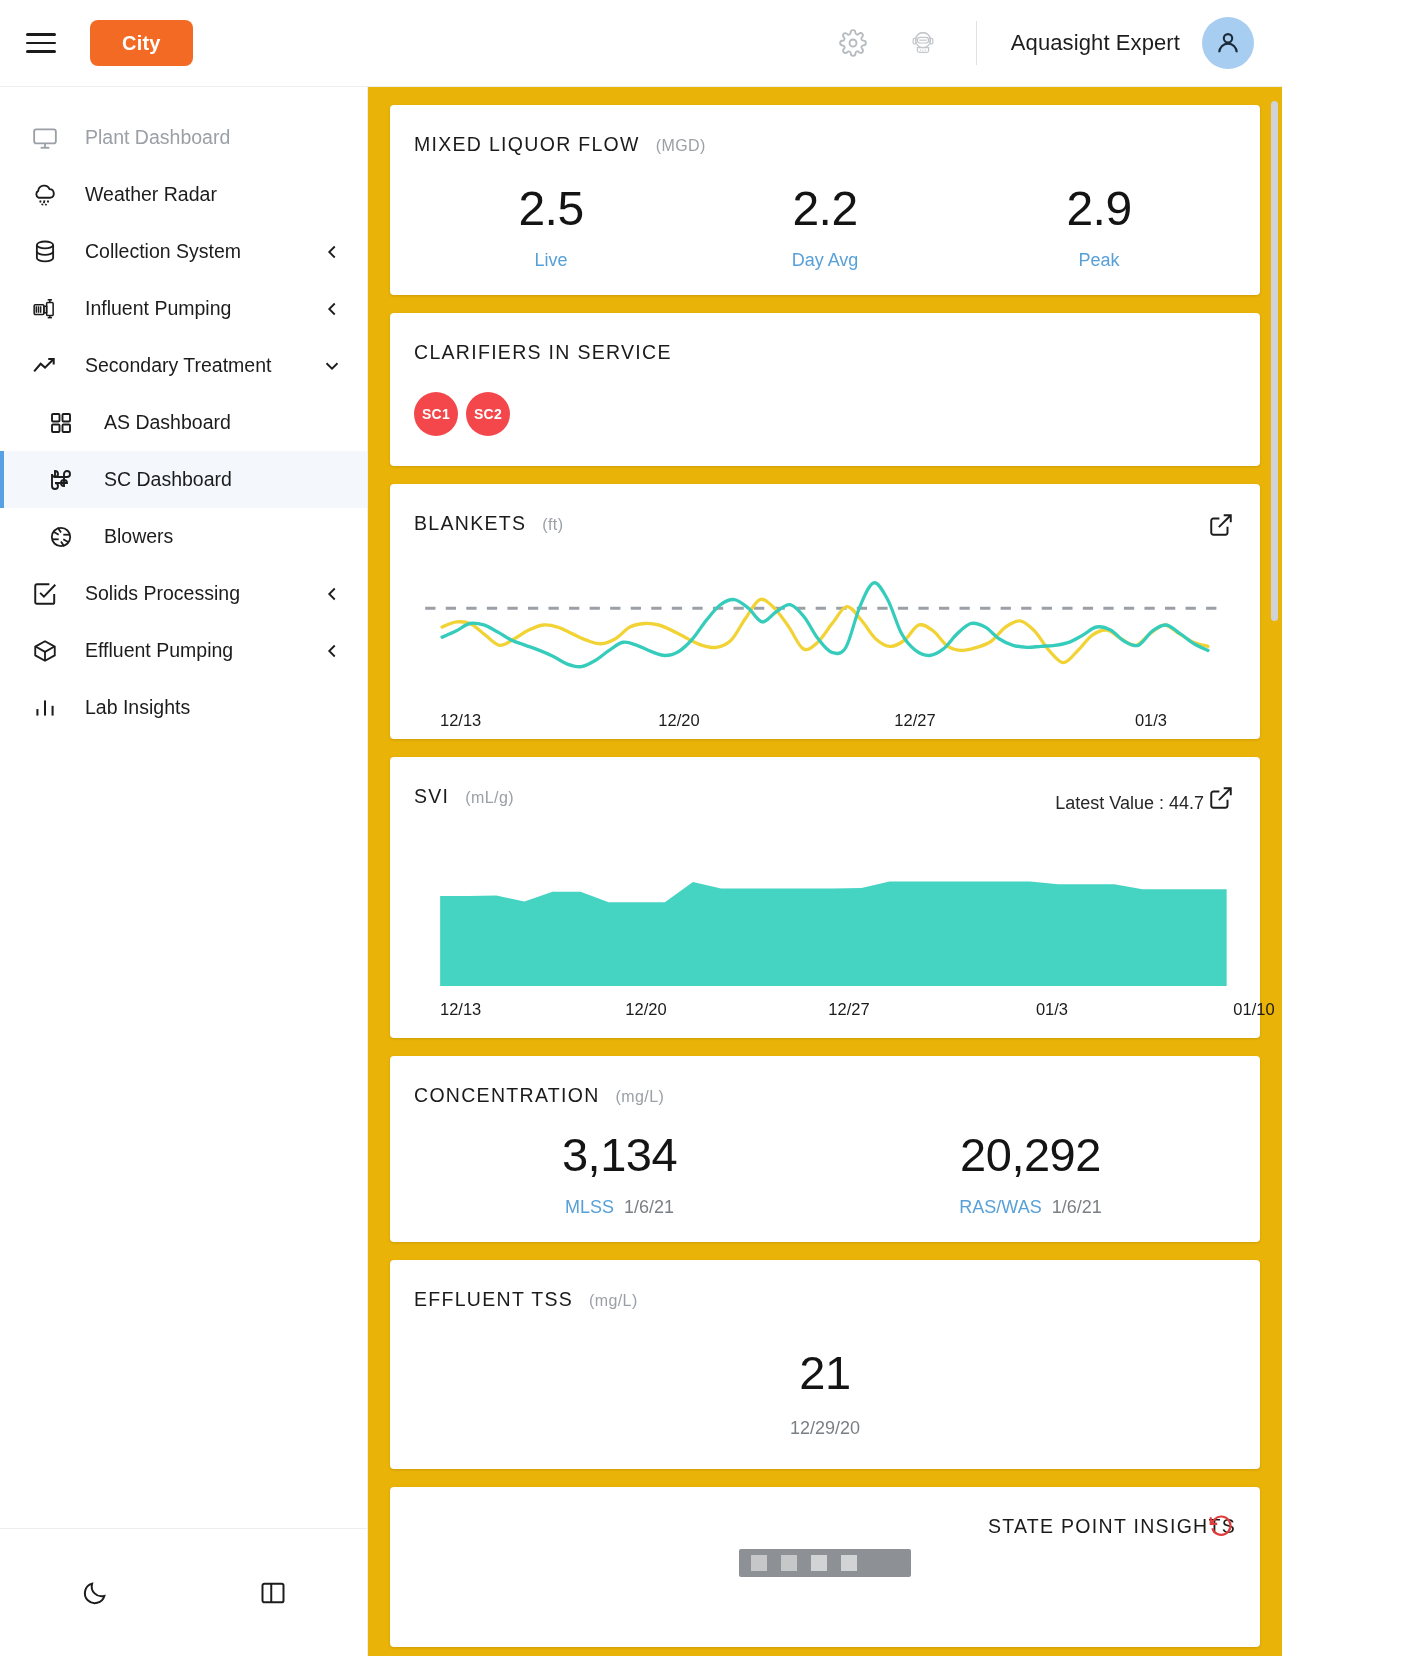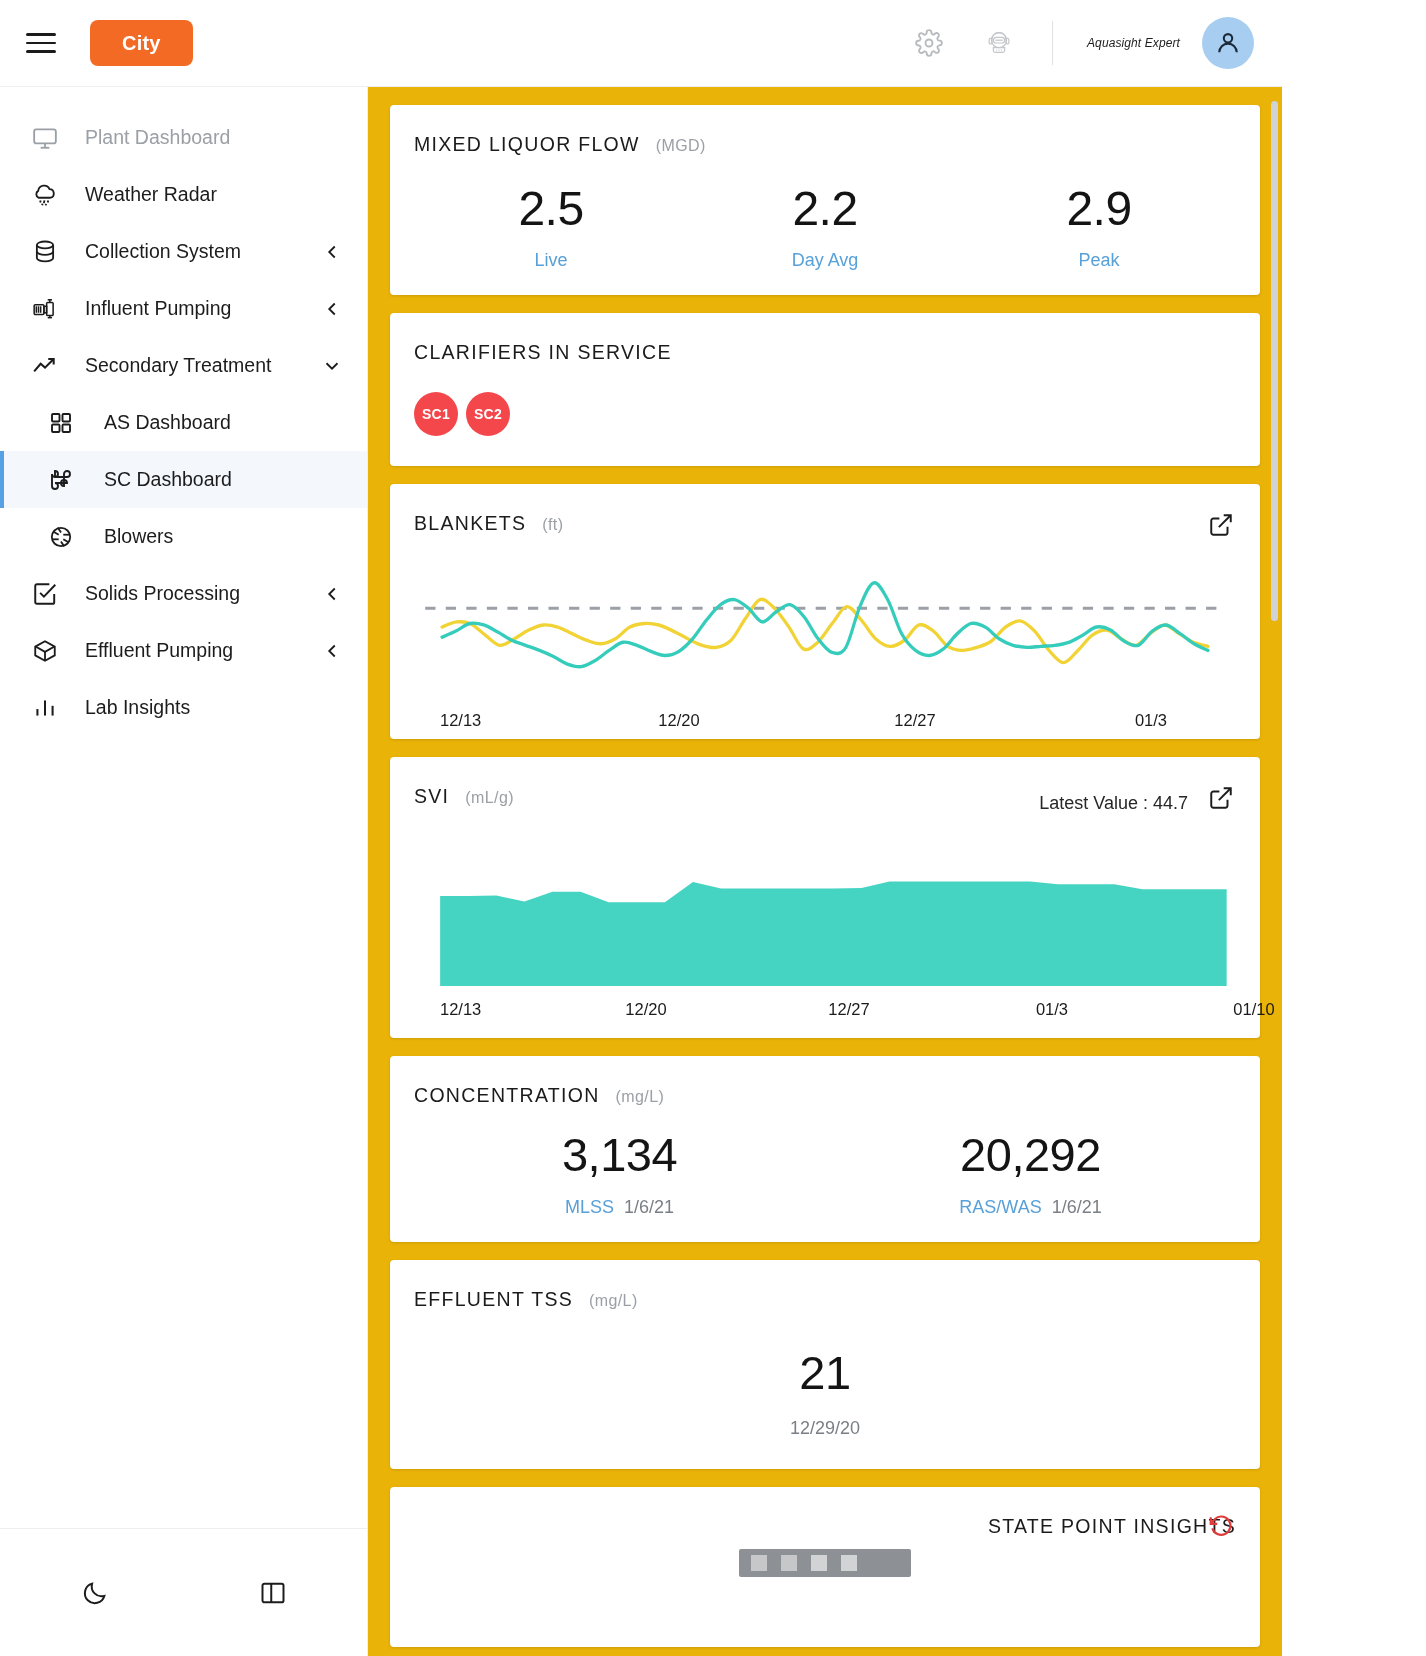--- a/index.html
+++ b/index.html
@@ -30,21 +30,21 @@
     border-radius: 8px;
     padding: 13px 32px;
     line-height: 1;
     cursor: pointer;
     letter-spacing: .2px;
   }
   .header-spacer { flex: 1; }
   .hicon { width: 38px; height: 38px; display: flex; align-items: center; justify-content: center; cursor: pointer; color: #b6bbc0; }
   .hicon + .hicon { margin-left: 32px; }
   .hdivider { width: 1px; height: 44px; background: #dfe2e5; margin: 0 34px; }
-  .user-name { font-size: 12px; color: #1d1d1d; margin-right: 22px; letter-spacing: .1px; font-style: italic; }
+  .user-name { font-size: 22px; color: #1d1d1d; margin-right: 22px; letter-spacing: .1px; }
   .avatar {
     width: 52px; height: 52px; border-radius: 50%;
     background: #a7cdf0; display: flex; align-items: center; justify-content: center;
     cursor: pointer;
   }
 
   
   .body { flex: 1; display: flex; min-height: 0; position: relative; }
 
   
@@ -439,21 +439,21 @@
           <span class="card-title">SVI</span>
           <span class="card-unit">(mL/g)</span>
         </div>
         <span class="card-ext">
           <svg width="26" height="26" viewBox="0 0 24 24" fill="none" stroke="currentColor" stroke-width="1.8">
               <path d="M18 13.5V19a2 2 0 0 1-2 2H5a2 2 0 0 1-2-2V8a2 2 0 0 1 2-2h5.5"></path>
               <polyline points="14.5 3 21 3 21 9.5"></polyline>
               <line x1="10" y1="14" x2="20.5" y2="3.5"></line>
             </svg>
         </span>
-        <span style="position:absolute; right:72px; top:36px; font-size:18px; color:#272727;">Latest Value : 44.7</span>
+        <span style="position:absolute; right:56px; top:36px; font-size:18px; color:#272727;">Latest Value : 44.7</span>
         <div class="chart-wrap" style="margin-top:38px;">
           <svg id="svg-svi" width="100%" height="140" viewBox="0 0 880 140" preserveAspectRatio="none">
               <path d="M 28 140 L 28 50.083333333333336 L 58.07 50.08 L 88.14 49.43 L 118.21 55.50 L 148.29 45.75 L 178.36 45.75 L 208.43 56.37 L 238.50 56.37 L 268.57 56.37 L 298.64 36.00 L 328.71 42.50 L 358.79 42.50 L 388.86 42.50 L 418.93 42.50 L 449.00 42.50 L 479.07 42.07 L 509.14 35.57 L 539.21 35.57 L 569.29 35.57 L 599.36 35.57 L 629.43 35.57 L 659.50 35.57 L 689.57 38.17 L 719.64 38.17 L 749.71 38.17 L 779.79 43.15 L 809.86 43.15 L 839.93 43.15 L 870.00 43.15 L 870 140 Z" fill="#45d3c2" stroke="none"></path>
             </svg>
         </div>
         <div class="axisrow">
           <span style="left:26px; transform:none;">12/13</span>
           <span style="left:232px;">12/20</span>
           <span style="left:435px;">12/27</span>
           <span style="left:638px;">01/3</span>

